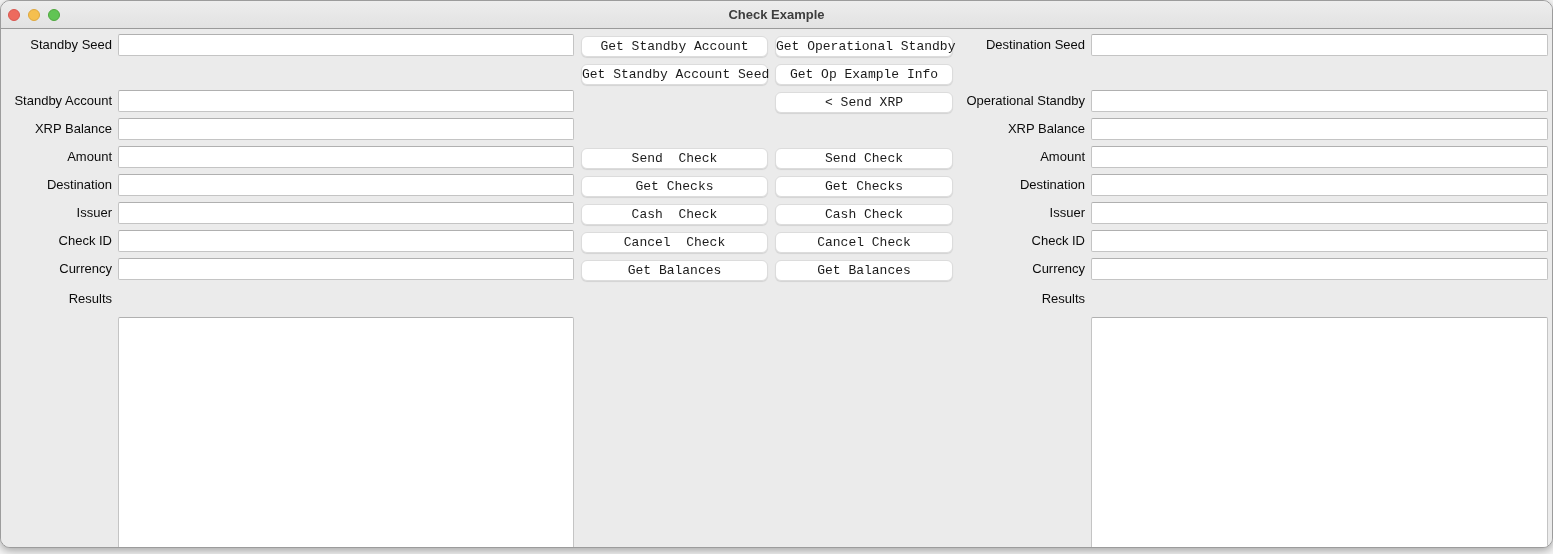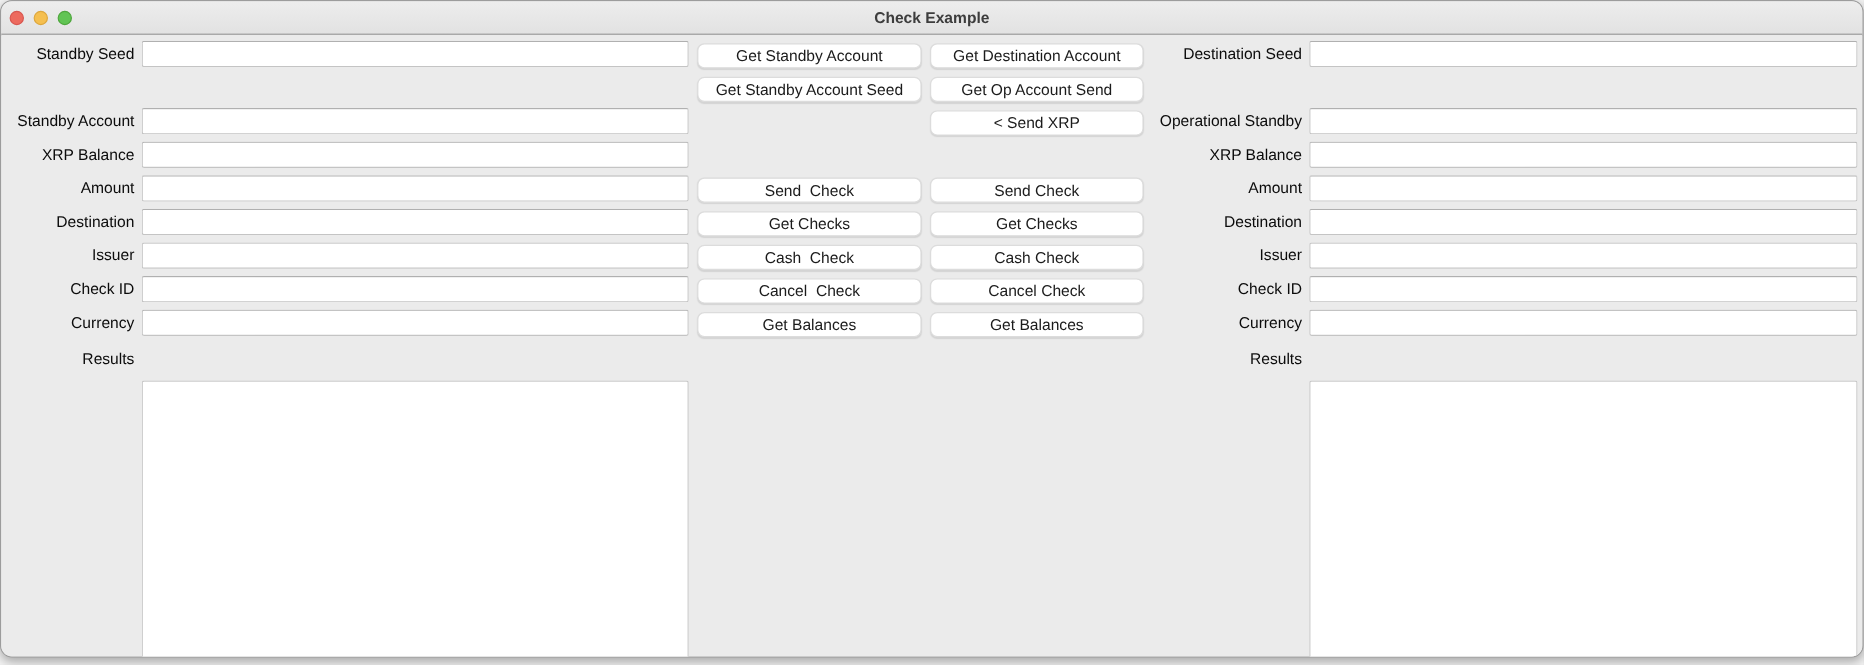--- a/index.html
+++ b/index.html
@@ -53,21 +53,21 @@
   }
   .fld-input.left  { left: 117px;  width: 456px; }
   .fld-input.right { left: 1090px; width: 457px; }
 
   .btn {
     position: absolute; height: 21px;
     background: #ffffff;
     border: 1px solid #dcdcdc;
     border-radius: 6px;
     box-shadow: 0 1px 1px rgba(0,0,0,0.10);
-    font-family: Liberation Sans, sans-serif;
+    font-family: Liberation Mono, monospace;
     font-size: 13px; color: #1b1b1b;
     text-align: center; padding: 0;
     white-space: pre; line-height: 19px;
     cursor: default;
   }
   .btn.colL { left: 580px; width: 187px; }
   .btn.colR { left: 774px; width: 178px; }
 
   .results-area {
     position: absolute; top: 287px; height: 258px;
@@ -123,22 +123,22 @@
     <textarea class="results-area left" style=""></textarea>
 
     <button class="btn colL" style="top:6px">Get Standby Account</button>
     <button class="btn colL" style="top:34px">Get Standby Account Seed</button>
     <button class="btn colL" style="top:118px">Send  Check</button>
     <button class="btn colL" style="top:146px">Get Checks</button>
     <button class="btn colL" style="top:174px">Cash  Check</button>
     <button class="btn colL" style="top:202px">Cancel  Check</button>
     <button class="btn colL" style="top:230px">Get Balances</button>
 
-    <button class="btn colR" style="top:6px">Get Destination Account</button>
-    <button class="btn colR" style="top:34px">Get Op Account Send</button>
+    <button class="btn colR" style="top:6px">Get Operational Standby</button>
+    <button class="btn colR" style="top:34px">Get Op Example Info</button>
     <button class="btn colR" style="top:62px">&lt; Send XRP</button>
     <button class="btn colR" style="top:118px">Send Check</button>
     <button class="btn colR" style="top:146px">Get Checks</button>
     <button class="btn colR" style="top:174px">Cash Check</button>
     <button class="btn colR" style="top:202px">Cancel Check</button>
     <button class="btn colR" style="top:230px">Get Balances</button>
 
     <div class="fld-label right" style="top:4px">Destination Seed</div>
     <input class="fld-input right" style="top: 4px;" type="text" value="">
 

